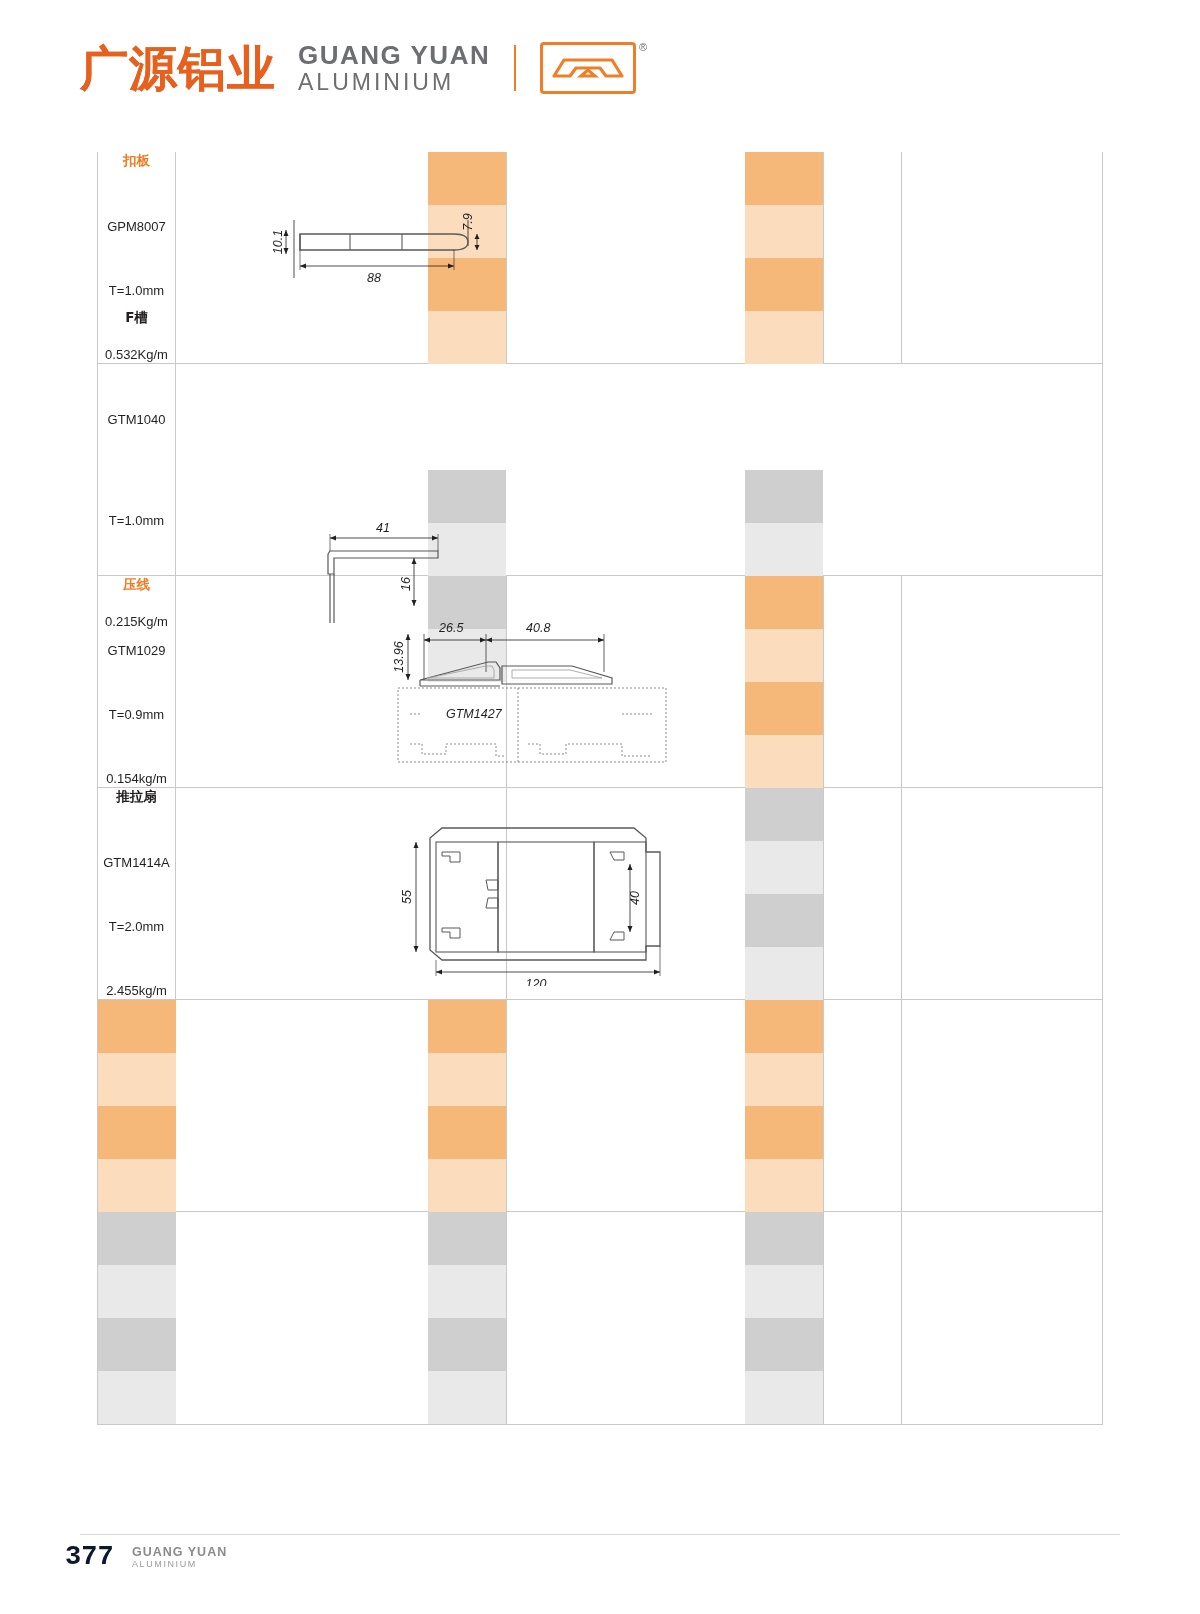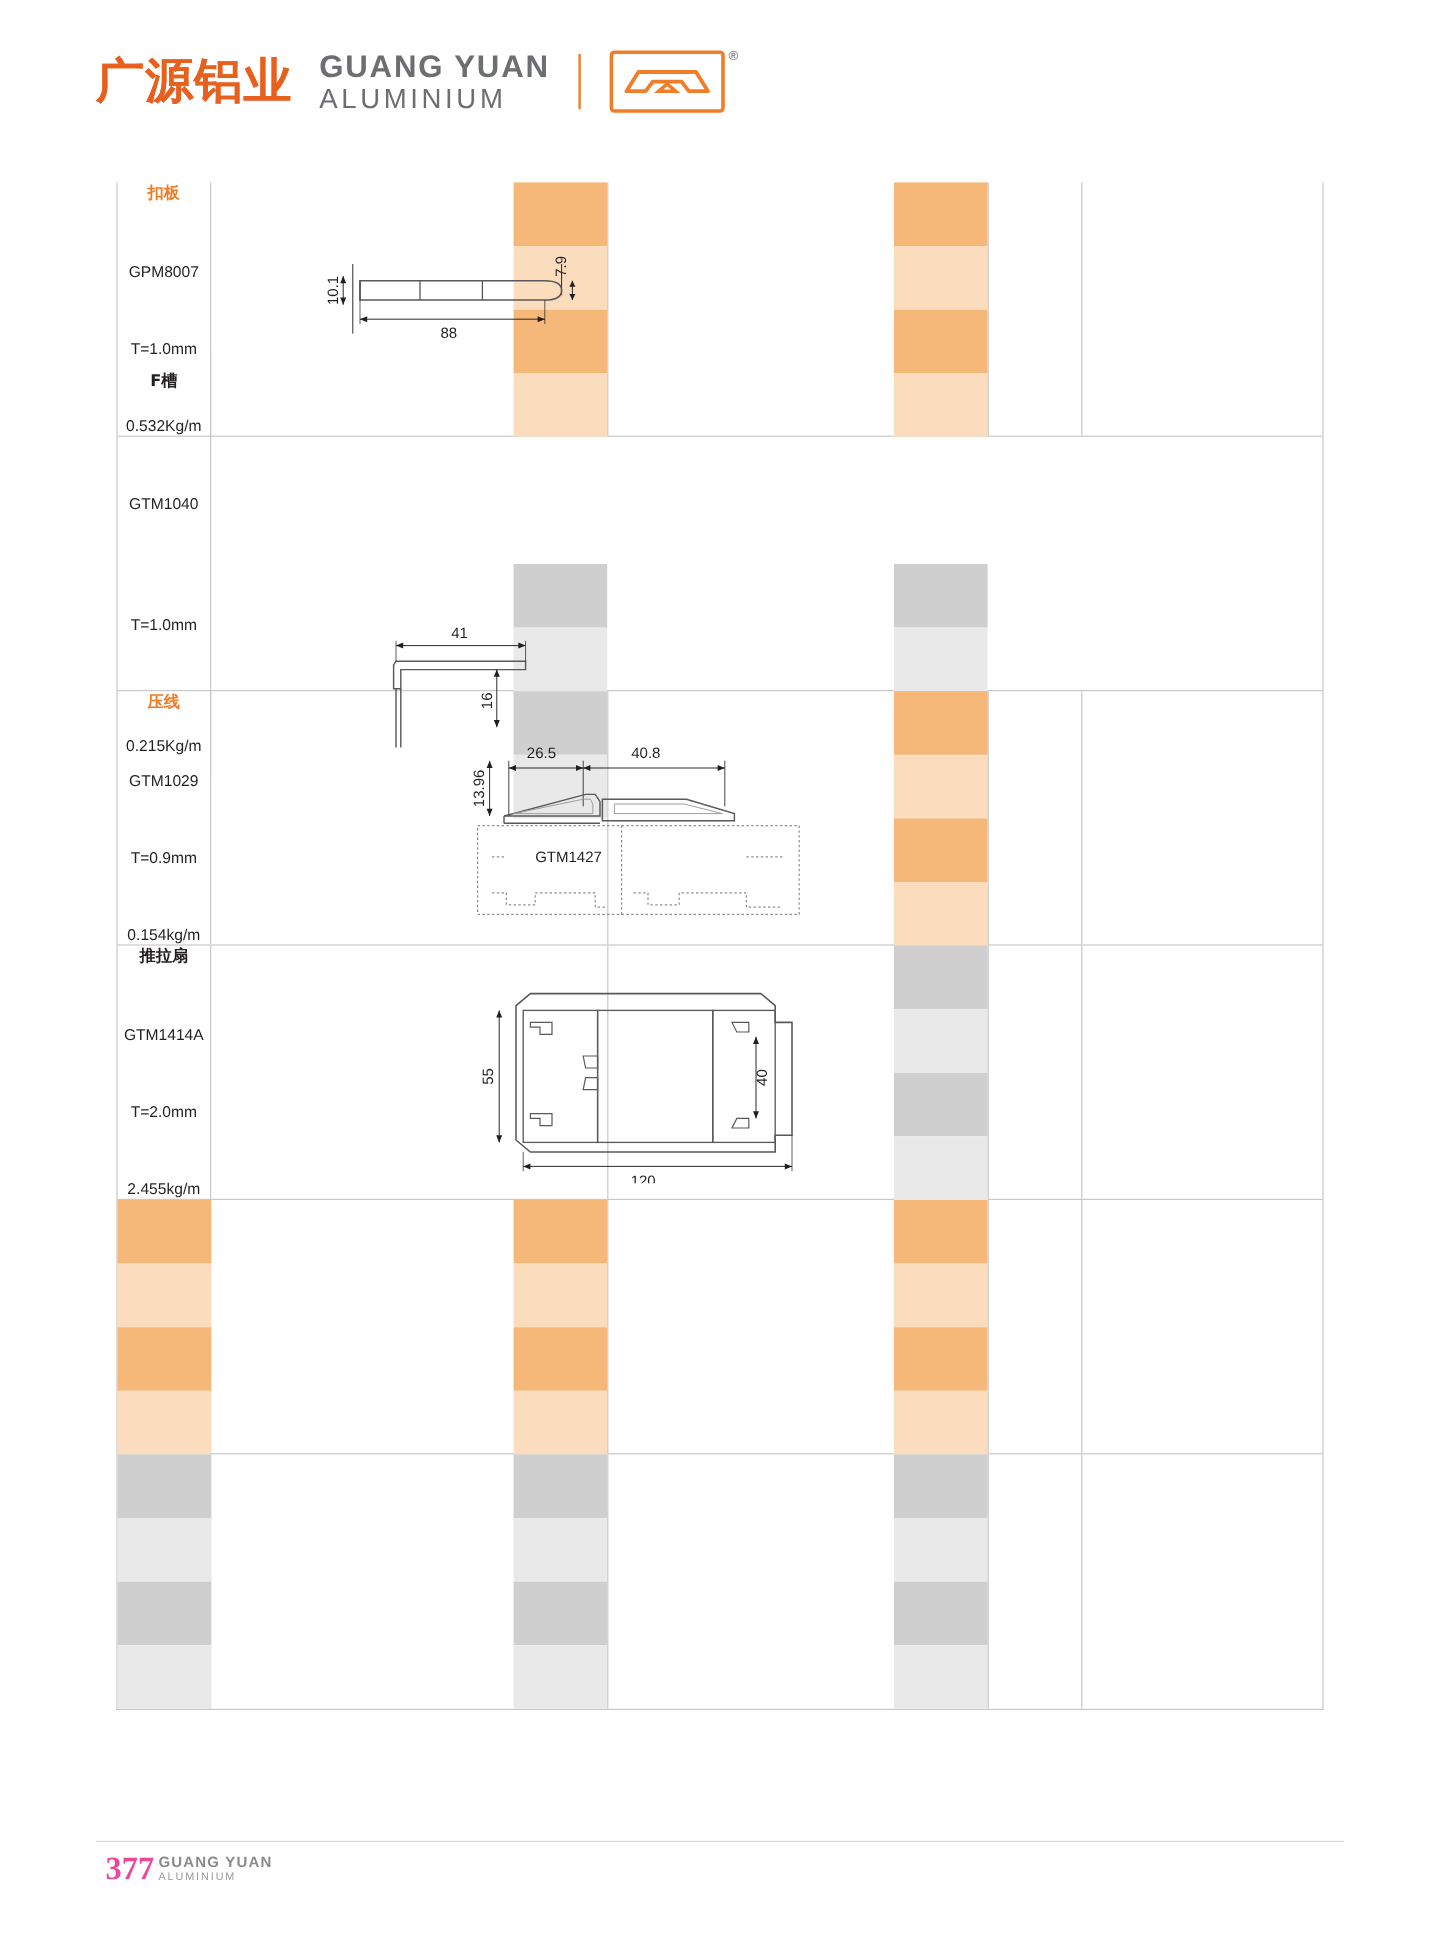--- a/index.html
+++ b/index.html
@@ -16,21 +16,21 @@
   
   .header {
     position: absolute;
     left: 80px; top: 42px;
     display: flex;
     align-items: center;
     gap: 18px;
   }
   .logo-cn {
     font-family: "DejaVu Sans", sans-serif;
-    font-size: 40px;
+    font-size: 48px;
     font-weight: bold;
     letter-spacing: 1px;
     background: linear-gradient(180deg, #ee7d22 0%, #e8511c 60%, #d93d12 100%);
     -webkit-background-clip: text;
     background-clip: text;
     color: #e8601d;
     line-height: 1;
   }
   .logo-en { line-height: 1.05; margin-left: 4px; }
   .logo-en .l1 {
@@ -88,20 +88,21 @@
     width: 78px;
     flex: 0 0 78px;
     border-right: 1px solid #c9c9c9;
     display: flex;
     flex-direction: column;
     gap: 48px;
   }
   .cell-draw {
     flex: 1 1 auto;
     position: relative;
+    font-style: italic;
   }
   .col-div {
     position: absolute; top: 0; bottom: 0;
     width: 1px; background: #c9c9c9;
   }
 
   .lab {
     height: 53px;
     display: flex; align-items: center; justify-content: center;
     font-size: 13px;
@@ -132,23 +133,23 @@
   .footer {
     position: absolute;
     left: 0; right: 0; bottom: 34px;
     height: 46px;
   }
   .footer-line {
     position: absolute; left: 80px; right: 80px; top: 0;
     border-top: 1px solid #d7d7d7;
   }
   .pageno {
-    position: absolute; left: 88px; top: 8px;
-    font-size: 27px; font-weight: bold; color: #ec4899;
-    font-family: Liberation Serif, serif;
+    position: absolute; left: 65px; top: 8px;
+    font-size: 27px; font-weight: bold; color: #0f172a;
+    font-family: Liberation Mono, monospace;
   }
   .footer-logo {
     position: absolute; left: 132px; top: 12px;
     line-height: 1.1;
   }
   .footer-logo .f1 { font-size: 12.5px; font-weight: bold; color: #8a8a8a; letter-spacing: 1px; }
   .footer-logo .f2 { font-size: 9px; color: #9a9a9a; letter-spacing: 1.6px; }
   .footer-note {
     position: absolute; left: 0; right: 0; top: 14px;
     text-align: center;

